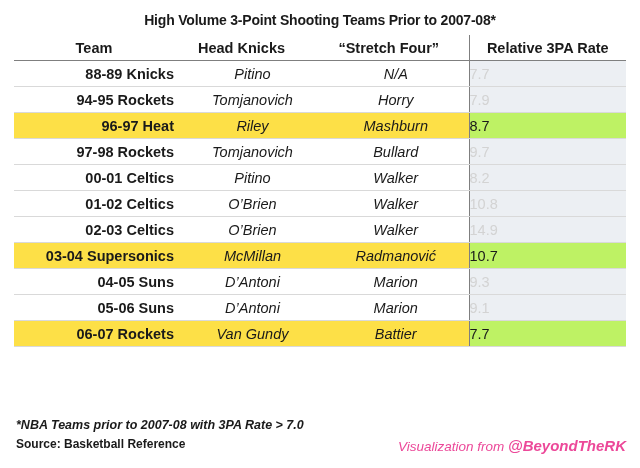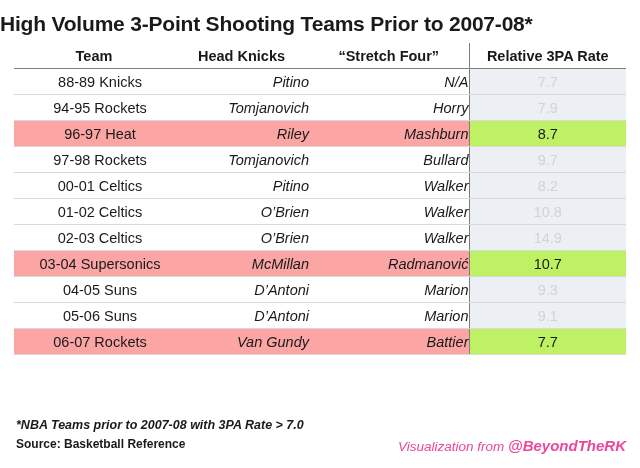--- a/index.html
+++ b/index.html
@@ -14,21 +14,22 @@
     color: #1a1a1a;
     overflow: hidden;
   }
   .page {
     position: relative;
     width: 640px;
     height: 468px;
     box-sizing: border-box;
   }
   .title {
-    font-size: 21px;
+    text-align: center;
+    font-size: 14px;
     font-weight: bold;
     color: #1a1a1a;
     padding-top: 12px;
     letter-spacing: -0.2px;
   }
   .table-wrap {
     margin: 7px 14px 0 14px;
   }
   table.data {
     border-collapse: collapse;
@@ -55,37 +56,37 @@
     border-bottom: 1.5px solid #7f7f7f;
     color: #1a1a1a;
   }
   thead th.rate-head {
     border-left: 1.5px solid #7f7f7f;
   }
   tbody td {
     border-bottom: 1px solid #d9d9d9;
   }
   tbody td.team {
-    font-weight: normal;
+    font-weight: bold;
     padding-left: 12px;
+    text-align: right;
+  }
+  tbody td.coach, tbody td.stretch {
+    font-style: italic;
     text-align: center;
-  }
-  tbody td.coach, tbody td.stretch {
-    font-style: italic;
-    text-align: right;
   }
   tbody td.coach { padding-left: 22px; }
   tbody td.stretch { padding-left: 14px; }
   tbody td.rate {
-    text-align: center;
+    text-align: left;
     border-left: 1.5px solid #7f7f7f;
     font-weight: normal;
   }
   tr.hl td {
-    background: #fca5a5;
+    background: #fde047;
     color: #1a1a1a;
   }
   tr.hl td.rate {
     background: #bef264;
     color: #1a1a1a;
     font-weight: normal;
   }
   tr.dim td.rate {
     color: #d3d3d3;
   }

